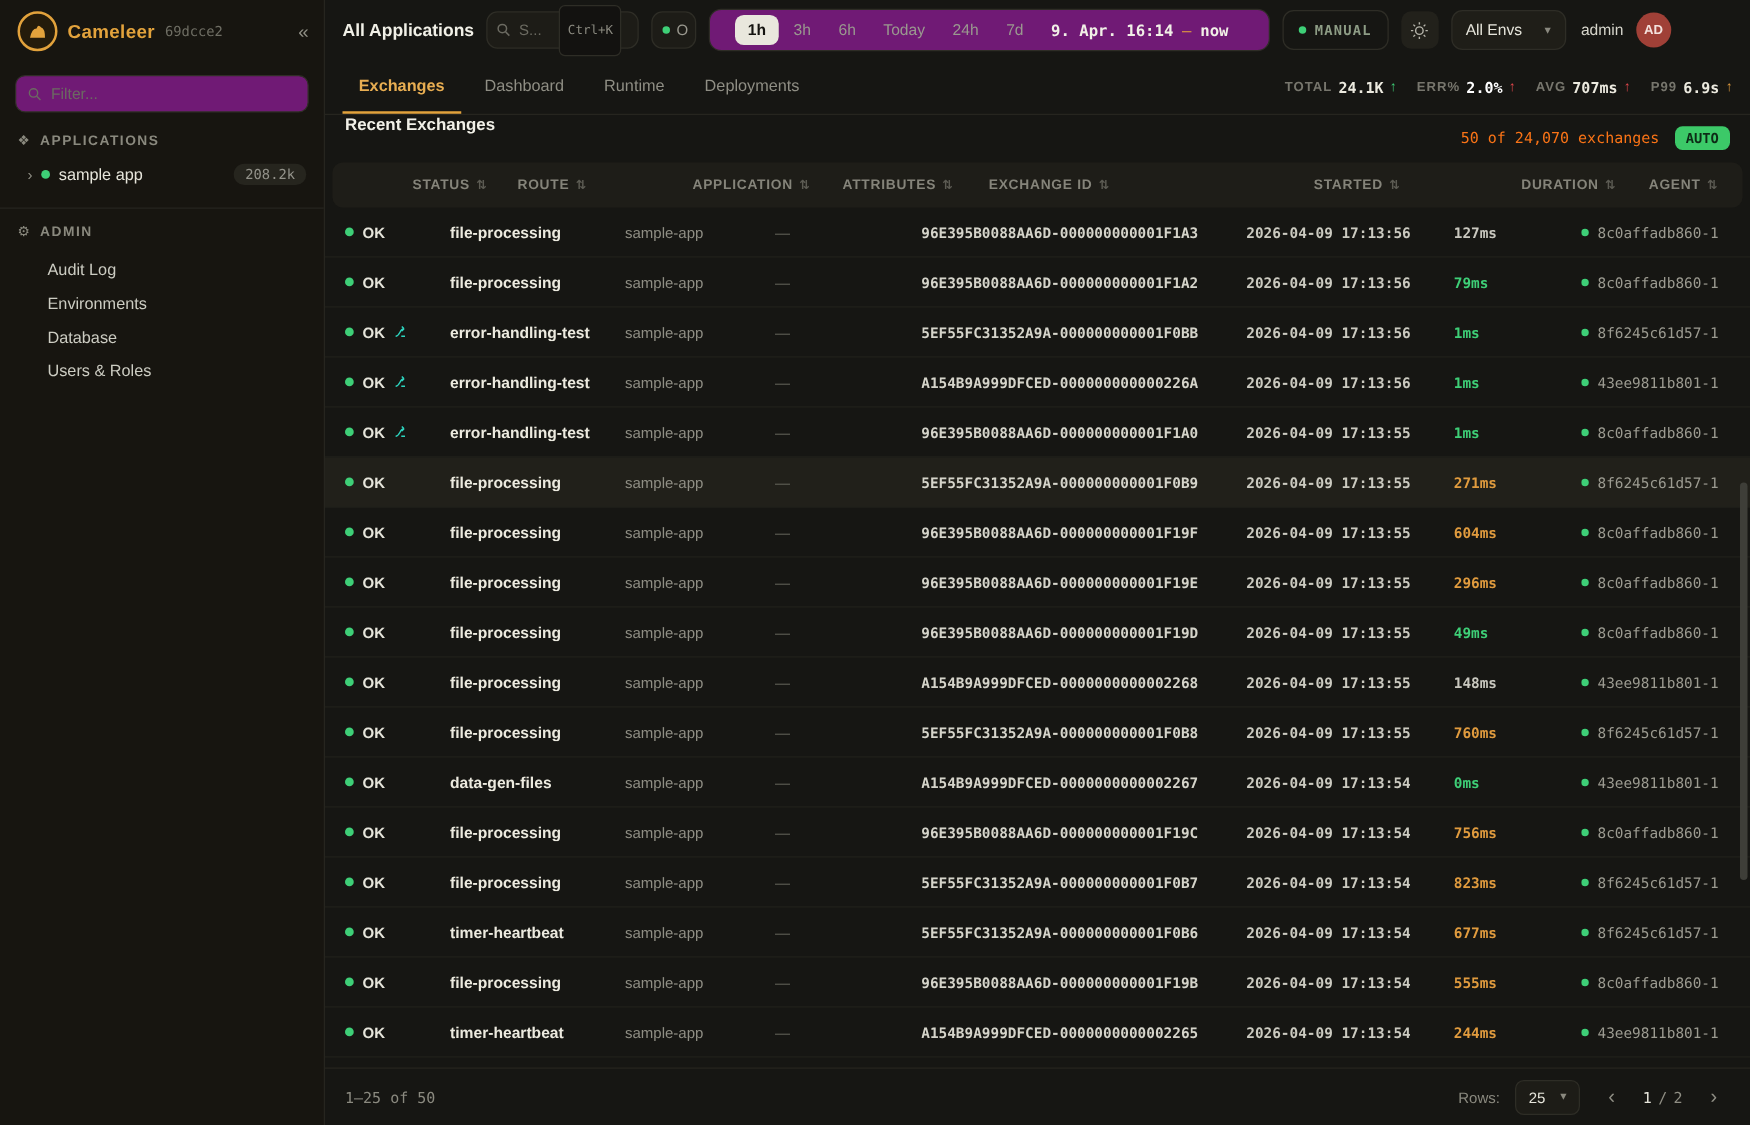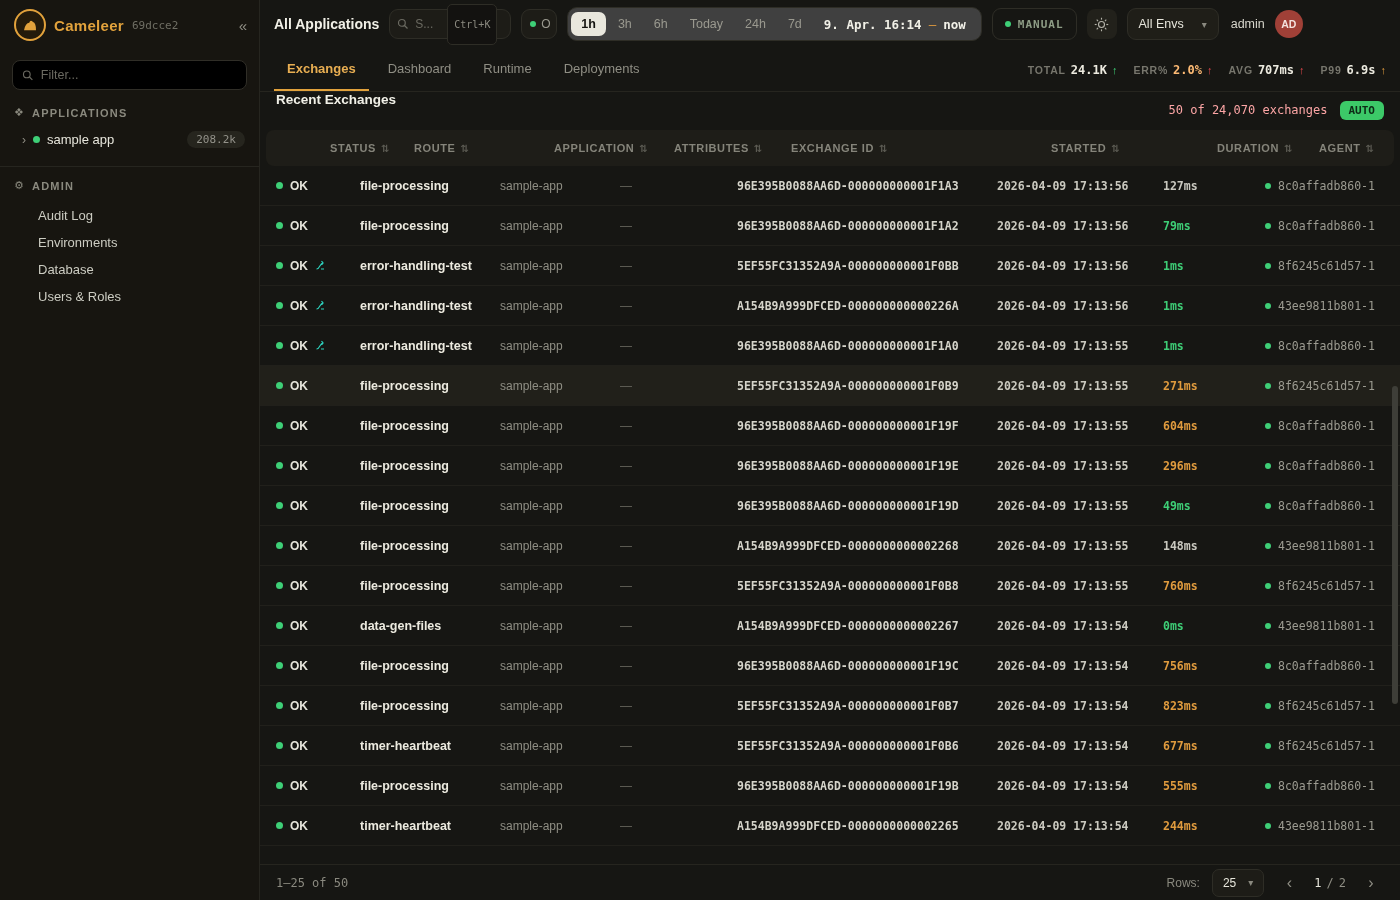--- a/index.html
+++ b/index.html
@@ -8,21 +8,21 @@
 
   .app { width:1400px; height:900px; display:flex; background:#161613; color:#c9c8bf; overflow:hidden; position:relative; }
 
   
   .sidebar { width:260px; min-width:260px; background:#171510; border-right:1px solid #26251f; display:flex; flex-direction:column; }
   .sb-head { height:50px; display:flex; align-items:center; gap:8px; padding:0 12px 0 14px; }
   .logo-badge { width:32px; height:32px; border-radius:50%; background:#241b0b; border:2px solid #e2a23c; display:flex; align-items:center; justify-content:center; }
   .logo-name { color:#e2a23c; font-weight:700; font-size:15px; letter-spacing:.3px; }
   .logo-suffix { color:#6f6e64; font-size:11px; }
   .collapse { margin-left:auto; color:#8f8e84; font-size:15px; cursor:pointer; }
-  .sb-filter { margin:10px 12px 4px; height:30px; background:#000000; border:1px solid #302e27; border-radius:8px; display:flex; align-items:center; gap:7px; padding:0 9px; }
+  .sb-filter { margin:10px 12px 4px; height:30px; background:#701a75; border:1px solid #302e27; border-radius:8px; display:flex; align-items:center; gap:7px; padding:0 9px; }
   .sb-filter input { background:transparent; border:none; outline:none; color:#c9c8bf; font-size:12.5px; width:100%; font-family:inherit; }
   .sb-filter input::placeholder { color:#6b6a61; }
   .sb-section { padding:12px 14px 4px; }
   .sb-section-label { display:flex; align-items:center; gap:7px; color:#8a897e; font-size:11px; font-weight:700; letter-spacing:1.2px; }
   .sb-app-row { display:flex; align-items:center; gap:7px; padding:8px 14px 8px 22px; cursor:pointer; }
   .sb-app-row .chev { color:#8f8e84; font-size:12px; }
   .sb-app-name { color:#e6e5db; font-size:13px; }
   .sb-badge { margin-left:auto; background:#26251e; color:#93928a; border-radius:10px; padding:2px 9px; font-size:11px; }
   .sb-admin { border-top:1px solid #26251f; margin-top:10px; padding-top:12px; }
   .sb-items { padding:6px 0 0 0; }
@@ -34,21 +34,21 @@
   
   .main { flex:1; display:flex; flex-direction:column; min-width:0; }
 
   .topbar { height:48px; display:flex; align-items:center; gap:10px; padding:0 14px; }
   .page-title { color:#f1f0e7; font-size:14px; font-weight:700; white-space:nowrap; }
   .search-box { width:122px; height:30px; background:#1d1c17; border:1px solid #2e2d26; border-radius:9px; display:flex; align-items:center; gap:6px; padding:0 7px; }
   .search-box input { width:26px; background:transparent; border:none; outline:none; color:#c9c8bf; font-size:12px; font-family:inherit; }
   .search-box input::placeholder { color:#6b6a61; }
   .kbd { background:#131210; border:1px solid #2e2d26; border-radius:5px; padding:14px 6px; color:#8a897f; font-size:10px; }
   .errors-pill { height:30px; width:36px; background:#1d1c17; border:1px solid #2e2d26; border-radius:9px; display:flex; align-items:center; gap:5px; padding:0 8px; overflow:hidden; color:#9a998f; font-size:12px; }
-  .range-group { height:34px; display:flex; align-items:center; background:#404040; border:1px solid #2e2d26; border-radius:10px; padding:0 3px; }
+  .range-group { height:34px; display:flex; align-items:center; background:#701a75; border:1px solid #2e2d26; border-radius:10px; padding:0 20px; }
   .range-buttons { display:flex; align-items:center; gap:2px; }
   .range-btn { padding:5px 10px; border-radius:7px; color:#9a998f; font-size:12.5px; cursor:pointer; white-space:nowrap; }
   .range-btn.active { background:#e9e7dd; color:#14130f; font-weight:700; }
   .range-date { display:flex; align-items:center; gap:7px; padding:0 12px; font-size:12.5px; }
   .range-date .d { color:#f1f0e7; font-weight:700; }
   .range-date .sep { color:#e09b3e; }
   .manual-btn { height:32px; display:flex; align-items:center; gap:7px; border:1px solid #2e2d26; border-radius:9px; padding:0 12px; color:#8d9c85; font-size:11px; letter-spacing:1px; font-weight:700; cursor:pointer; white-space:nowrap; }
   .icon-btn { width:30px; height:30px; border-radius:8px; display:flex; align-items:center; justify-content:center; cursor:pointer; background:#22211b; }
   .env-select { height:32px; display:flex; align-items:center; gap:18px; border:1px solid #2e2d26; background:#1f1e18; border-radius:9px; padding:0 11px; color:#e6e5db; font-size:12.5px; cursor:pointer; white-space:nowrap; }
   .caret { color:#8a897f; font-size:10px; }
@@ -57,27 +57,27 @@
 
   .tabrow { height:44px; display:flex; align-items:stretch; padding:0 14px; border-bottom:1px solid #26251f; }
   .tabs { display:flex; gap:6px; }
   .tab { display:flex; align-items:center; padding:0 13px; color:#8f8e84; font-size:13px; cursor:pointer; border-bottom:2px solid transparent; }
   .tab.active { color:#e8ae52; border-bottom-color:#e2a23c; font-weight:700; }
   .stats { margin-left:auto; display:flex; align-items:center; gap:16px; }
   .stat { display:flex; align-items:center; gap:5px; }
   .stat-label { color:#77766d; font-size:10.5px; letter-spacing:.8px; font-weight:700; }
   .stat-value { font-family:"DejaVu Sans Mono",monospace; font-size:12px; font-weight:700; }
   .stat-arrow { font-size:11px; font-weight:700; }
-  .v-white { color:#eceadf; } .v-red { color:#fdba74; }
+  .v-white { color:#eceadf; } .v-red { color:#ffffff; }
   .a-green { color:#3ecf77; } .a-red { color:#e5484d; } .a-amber { color:#e09b3e; }
 
   .listhead { height:36px; display:flex; justify-content:space-between; padding:0 16px; }
   .listhead-title { color:#f1f0e7; font-size:13.5px; font-weight:700; }
   .listhead-right { display:flex; align-items:center; gap:12px; }
-  .exch-count { color:#fca5a5; font-size:12px; }
+  .exch-count { color:#f97316; font-size:12px; }
   .auto-badge { background:#3cc968; color:#0d2b16; font-size:11px; font-weight:700; border-radius:6px; padding:3px 9px; cursor:pointer; font-family:"DejaVu Sans Mono",monospace; }
 
   
   .cols { display:grid; grid-template-columns:84px 140px 120px 117px 260px 166px 102px 1fr; align-items:center; padding-left:16px; }
   .thead { margin:2px 6px 0; height:36px; background:#1e1d18; border-radius:8px; color:#85847a; font-size:11px; font-weight:700; letter-spacing:.6px; }
   .th { display:flex; align-items:center; gap:5px; cursor:pointer;margin-left:48px; }
   .sort { color:#5c5b53; font-size:10px; }
   .tbody { flex:1; overflow:hidden; }
   .row { height:40px; border-bottom:1px solid #21201b; font-size:12px; cursor:pointer; }
   .row.highlight { background:#21201a; }
@@ -90,21 +90,21 @@
   .route-cell { color:#eceadf; font-weight:700; font-size:12.5px; }
   .app-cell { color:#8f8e84; }
   .attrs-cell { color:#64635a; }
   .id-cell, .started-cell { font-family:"DejaVu Sans Mono",monospace; font-size:11.5px; color:#d5d4ca; font-weight:600; }
   .started-cell { color:#cbcac0; }
   .dur-cell { font-family:"DejaVu Sans Mono",monospace; font-size:11.5px; font-weight:700; }
   .dur-plain { color:#c9c8bf; } .dur-green { color:#3ecf77; } .dur-amber { color:#e09b3e; }
   .agent-name { font-family:"DejaVu Sans Mono",monospace; font-size:11.5px; color:#9c9b91; }
 
   
-  .pagebar { height:36px; border-top:1px solid #26251f; display:flex; align-items:center; justify-content:space-between; padding:0 16px; }
+  .pagebar { height:46px; border-top:1px solid #26251f; display:flex; align-items:center; justify-content:space-between; padding:0 16px; }
   .range-info { color:#8a897f; font-size:12px; font-family:"DejaVu Sans Mono",monospace; }
   .pagebar-right { display:flex; align-items:center; gap:12px; }
   .rows-label { color:#8a897f; font-size:12px; }
   .rows-select { height:28px; display:flex; align-items:center; gap:12px; background:#1d1c17; border:1px solid #2e2d26; border-radius:7px; padding:0 10px; color:#e6e5db; font-size:12px; cursor:pointer; }
   .page-btn { width:26px; height:26px; display:flex; align-items:center; justify-content:center; color:#8f8e84; font-size:16px; border-radius:6px; cursor:pointer; }
   .page-indicator { font-family:"DejaVu Sans Mono",monospace; font-size:12px; color:#8f8e84; display:flex; gap:5px; }
   .page-indicator .cur { color:#e6e5db; }
 
   .scroll-thumb { position:absolute; right:2px; top:386px; width:6px; height:318px; background:#3e3e38; border-radius:3px; cursor:grab; }
 </style>

